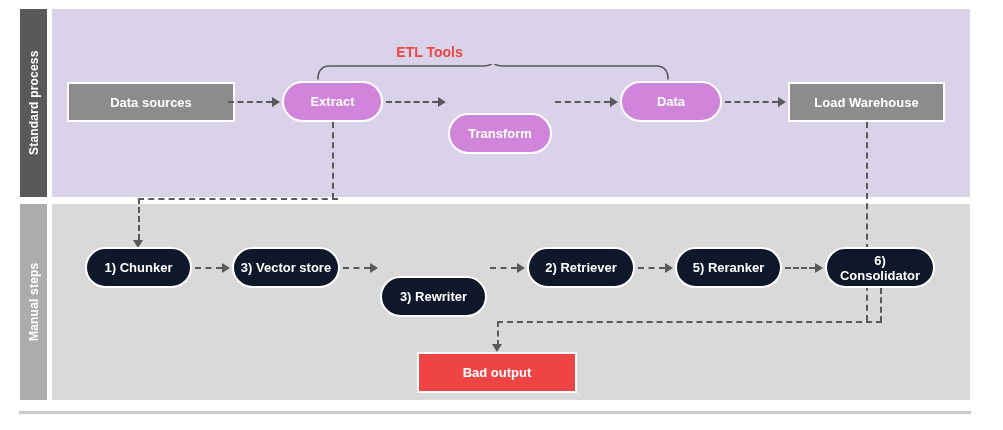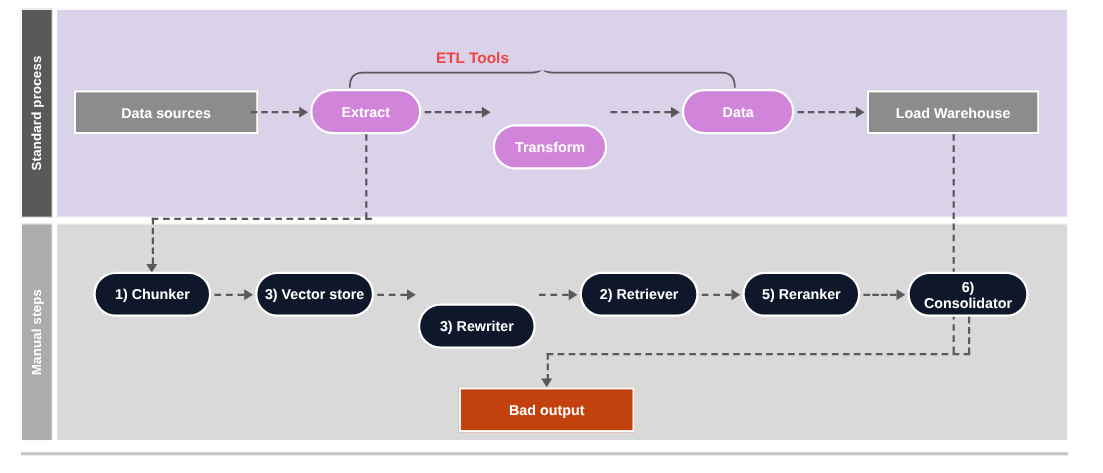--- a/index.html
+++ b/index.html
@@ -64,21 +64,21 @@
     font-size: 13px;
     line-height: 15px;
     border: 2px solid #ffffff;
     padding: 0 6px;
   }
   .node.rect  { border-radius: 0; }
   .node.pill  { border-radius: 22px; }
   .node.gray  { background: #8C8C8C; }
   .node.purple{ background: #D185DA; text-align: center; }
   .node.pill-gray { background: #0f172a; }
-  .node.yellow{ background: #c2410c; }
+  .node.yellow{ background: #ef4444; }
 
   
   .hline, .vline {
     position: absolute;
   }
   .hline {
     height: 0;
     border-top: 2px dashed #58595B;
   }
   .vline {

